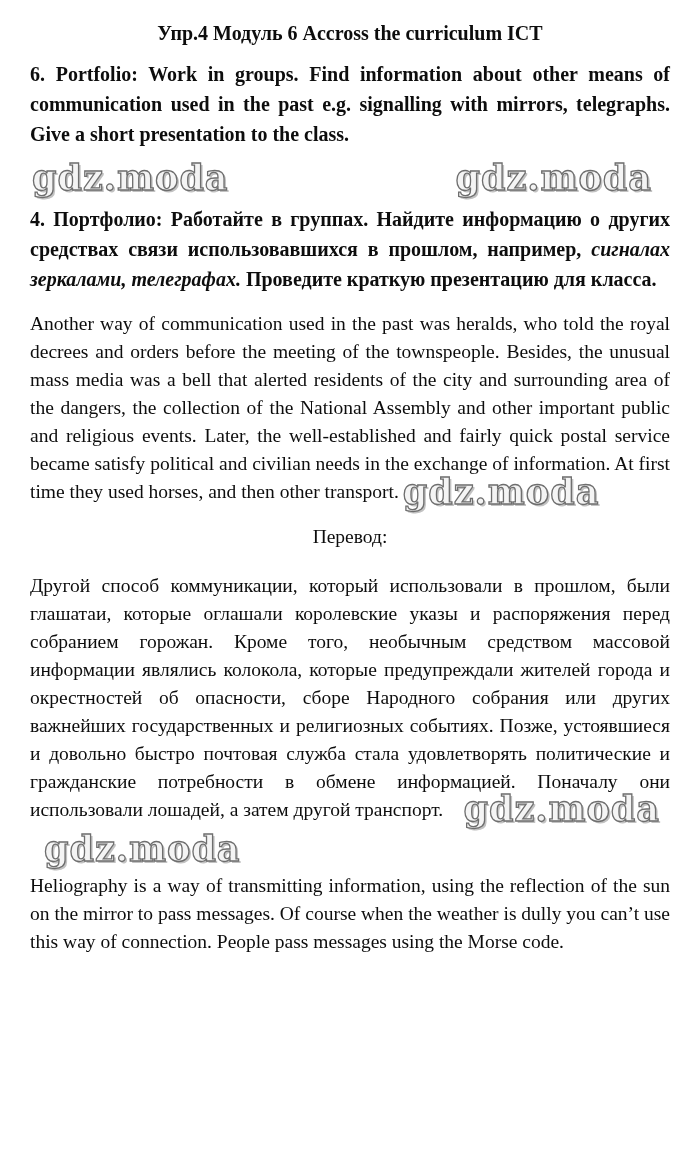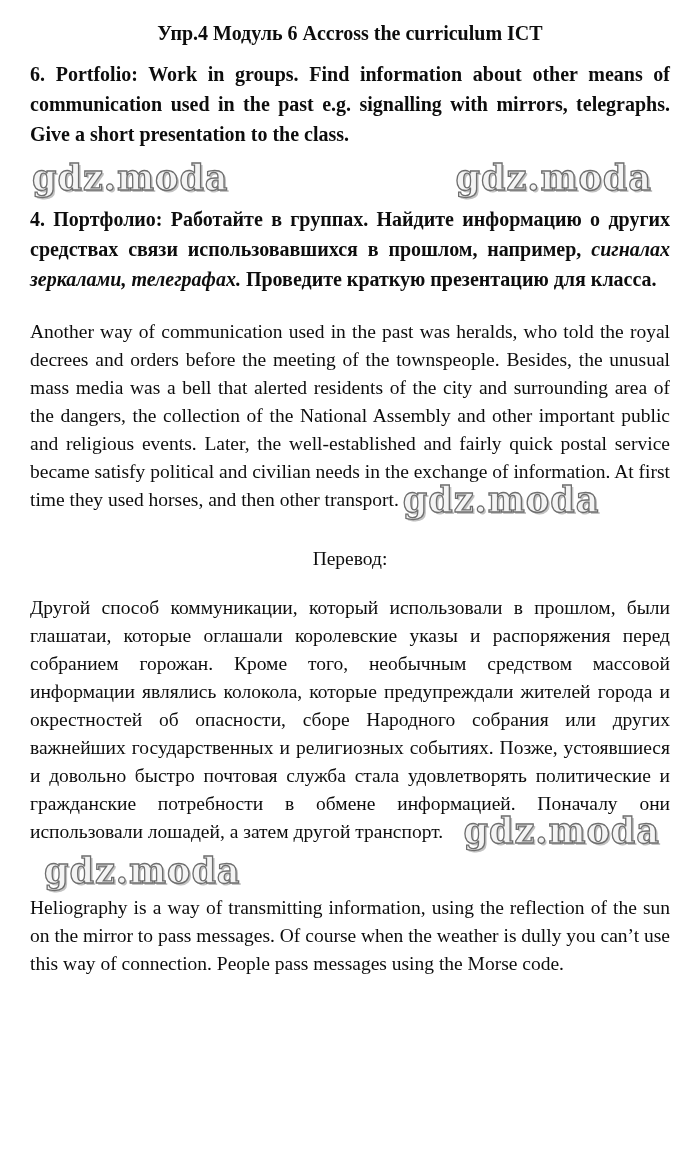--- a/index.html
+++ b/index.html
@@ -38,21 +38,21 @@
     line-height: 30px;
   }
   .ital {
     font-style: italic;
   }
   .center {
     text-align: center;
   }
   .translation-label {
     font-size: 19.5px;
-    margin: 34px 0 24px 0;
+    margin: 20px 0 24px 0;
   }
   
   .wm {
     font-family: "DejaVu Serif", serif;
     font-weight: bold;
     font-size: 35px;
     letter-spacing: 1px;
     color: #f4f4f4;
     -webkit-text-stroke: 1.3px #6e6e6e;
     text-shadow: 2px 2px 0 #c2c2c2;
@@ -80,21 +80,21 @@
     text-align: right;
     margin-top: -36px;
     padding-right: 10px;
   }
   .wm-after-ru-left {
     text-align: left;
     margin-top: 40px;
     padding-left: 14px;
   }
   .mt-task-ru { margin-top: 0; }
-  .mt-answer  { margin-top: 24px; }
+  .mt-answer  { margin-top: 16px; }
   .mt-ru      { margin-top: 4px; }
   .mt-helio   { margin-top: 44px; }
 </style>
 </head>
 <body>
 
 <div class="page">
 
   <h1 class="title">Упр.4 Модуль 6 Accross the curriculum ICT</h1>
 

